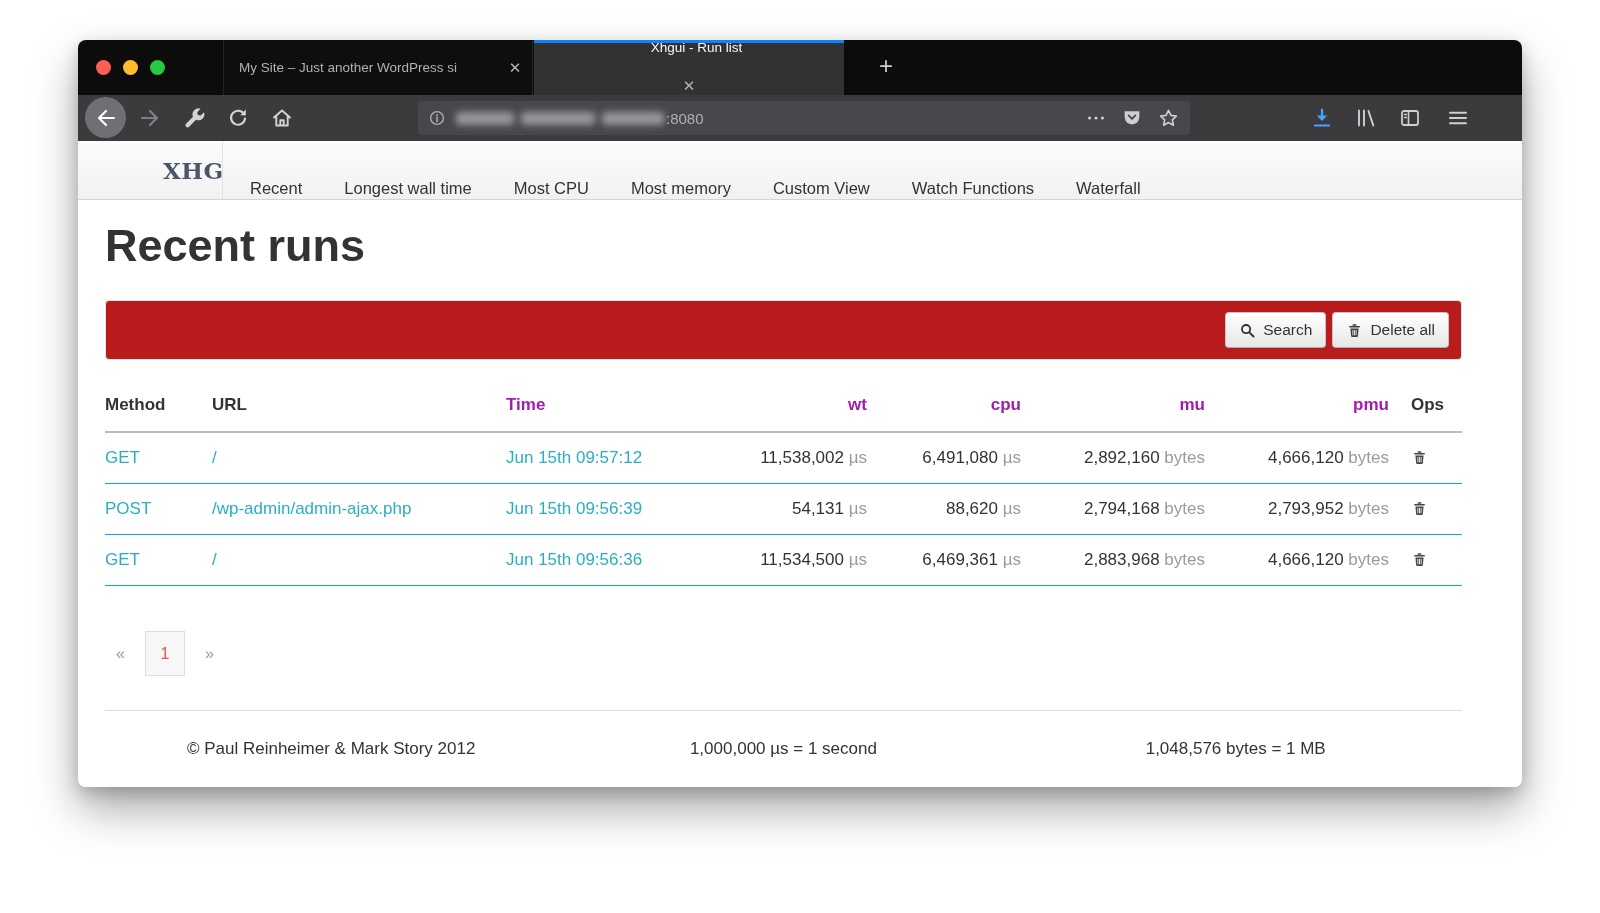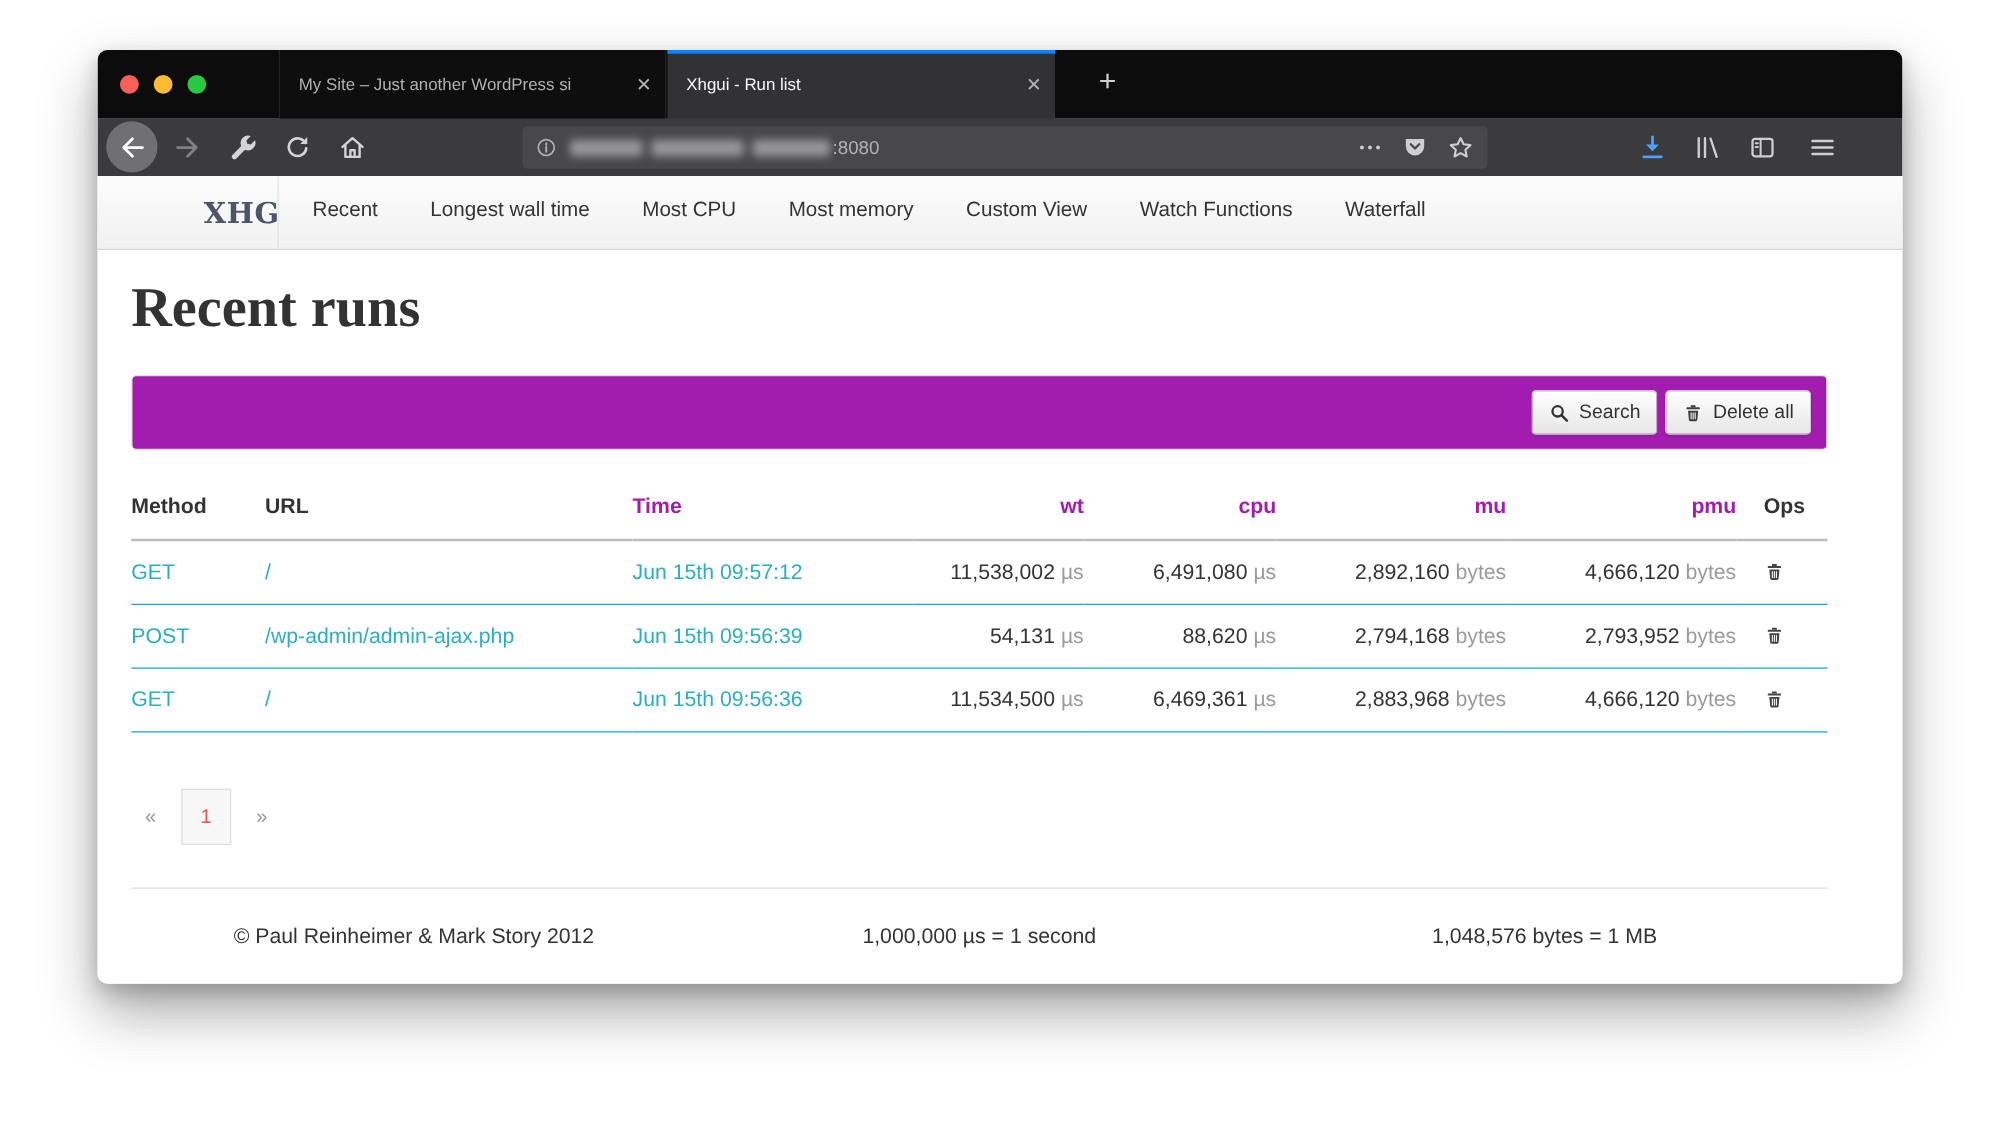--- a/index.html
+++ b/index.html
@@ -11,21 +11,21 @@
             border-radius:8px; overflow:hidden; background:#ffffff;
             box-shadow:0 22px 45px rgba(0,0,0,.34), 0 6px 16px rgba(0,0,0,.18); }
 
   
   .titlebar { position:relative; height:55px; background:#0c0c0d; }
   .traffic { position:absolute; left:18px; top:20px; display:flex; gap:12px; }
   .dot { width:15px; height:15px; border-radius:50%; }
   .dot.red{ background:#fc5f57; } .dot.yellow{ background:#febc2e; } .dot.green{ background:#28c840; }
   .tab { position:absolute; top:0; height:55px; display:flex; align-items:center; cursor:default; }
   .tab-inactive { left:145px; width:310px; background:#0e0e0f; border-left:1px solid #232326; border-right:1px solid #232326; color:#b1b1b3; }
-  .tab-active { left:456px; width:310px; background:#323234; color:#f9f9fa; }
+  .tab-active { left:456px; width:310px; background:#323234; color:#f9f9fa;flex-direction:column; }
   .tab-stripe { position:absolute; left:0; top:0; width:100%; height:3px; background:#0a84ff; }
   .tab-title { position:relative; flex:1; font-size:13.5px; padding-left:15px; white-space:nowrap; overflow:hidden; }
   .tab-fade { position:absolute; right:0; top:0; bottom:0; width:34px;
               background:linear-gradient(to right, rgba(14,14,15,0), #0e0e0f); }
   .tab-close { width:34px; text-align:center; font-size:15px; color:#b6b6b8; }
   .newtab { position:absolute; left:792px; top:12px; width:32px; text-align:center; font-size:24px; font-weight:300; color:#d0d0d2; }
 
   
   .toolbar { position:relative; height:46px; background:#3b3b3e; }
   .tool-icon { position:absolute; top:11px; width:24px; height:24px; }
@@ -39,27 +39,27 @@
   .port { font-size:15px; margin-left:2px; color:#b1b1b3; }
   .url-right { position:absolute; right:10px; display:flex; align-items:center; gap:14px; }
 
   
   .content { position:absolute; left:0; top:101px; width:1444px; height:646px; background:#fff; }
   .navbar { height:59px; background:linear-gradient(#fcfcfc,#f1f1f1); border-bottom:1px solid #d4d4d4;
             display:flex; align-items:center; }
   .brand { width:145px; height:100%; display:flex; align-items:center; padding-left:85px;
            border-right:1px solid #e2e2e2; font-family:"DejaVu Serif", serif; font-weight:bold;
            font-size:23px; color:#4d5568; letter-spacing:0.5px; }
-  .navlinks { display:flex; list-style:none; height:100%; margin-left:6px;margin-top:36px; }
+  .navlinks { display:flex; list-style:none; height:100%; align-items:center; margin-left:6px;margin-top:36px; }
   .navlinks li { padding:0 21px; font-size:16.5px; color:#333; cursor:pointer; }
 
-  .page-title { position:absolute; left:27px; top:79px; font-family:Liberation Serif, serif; font-weight:bold;
+  .page-title { position:absolute; left:27px; top:79px; font-family:Liberation Sans, sans-serif; font-weight:bold;
                 font-size:45px; color:#333; letter-spacing:0px; }
 
-  .well { position:absolute; left:27px; top:159px; width:1357px; height:60px; background:#a21caf;
+  .well { position:absolute; left:27px; top:159px; width:1357px; height:60px; background:#b91c1c;
           border:1px solid #e3e3e3; border-radius:4px; display:flex; align-items:center;
           justify-content:flex-end; padding-right:12px; gap:6px; }
   .btn { display:inline-flex; align-items:center; gap:7px; padding:8px 13px; font-size:15.5px; color:#333;
          background:linear-gradient(#ffffff,#e6e6e6); border:1px solid #c5c5c5; border-bottom-color:#b0b0b0;
          border-radius:4px; box-shadow:inset 0 1px 0 rgba(255,255,255,.5), 0 1px 1px rgba(0,0,0,.07); cursor:pointer; }
 
   table.runs { position:absolute; left:27px; top:237px; width:1357px; border-collapse:collapse; font-size:17px; }
   table.runs th { height:54px; text-align:left; font-weight:bold; color:#333; border-bottom:2px solid #bdbdbd; }
   table.runs th.sort { color:#a21caf; }
   table.runs th.num, table.runs td.num { text-align:right; }

